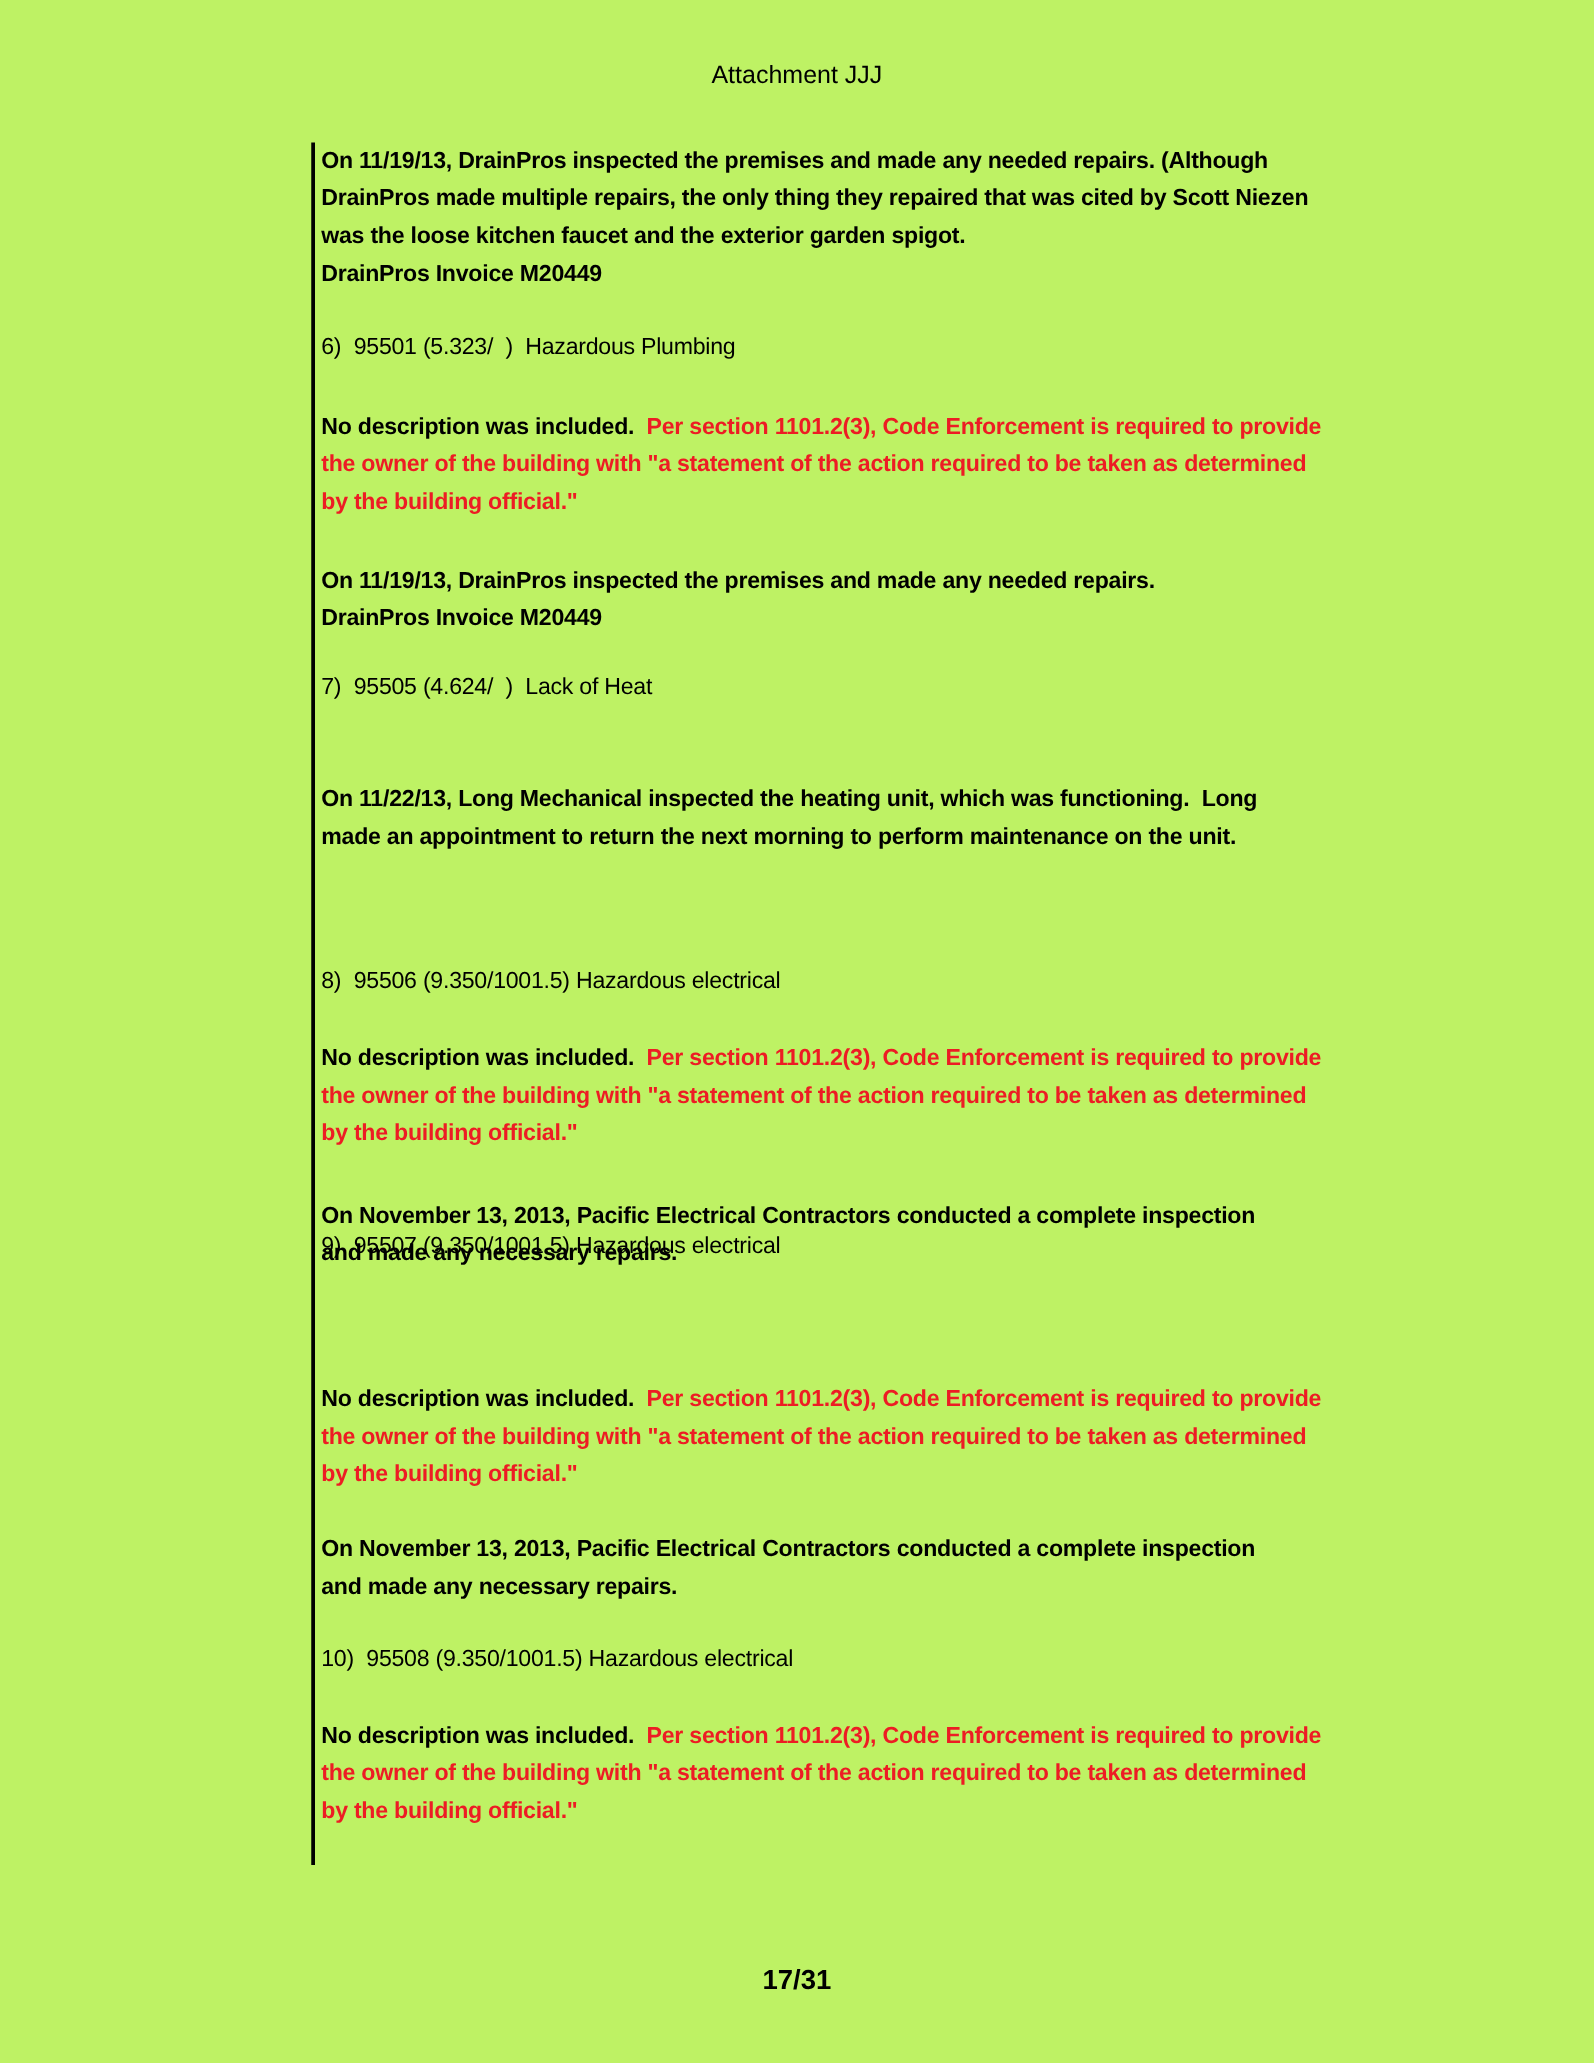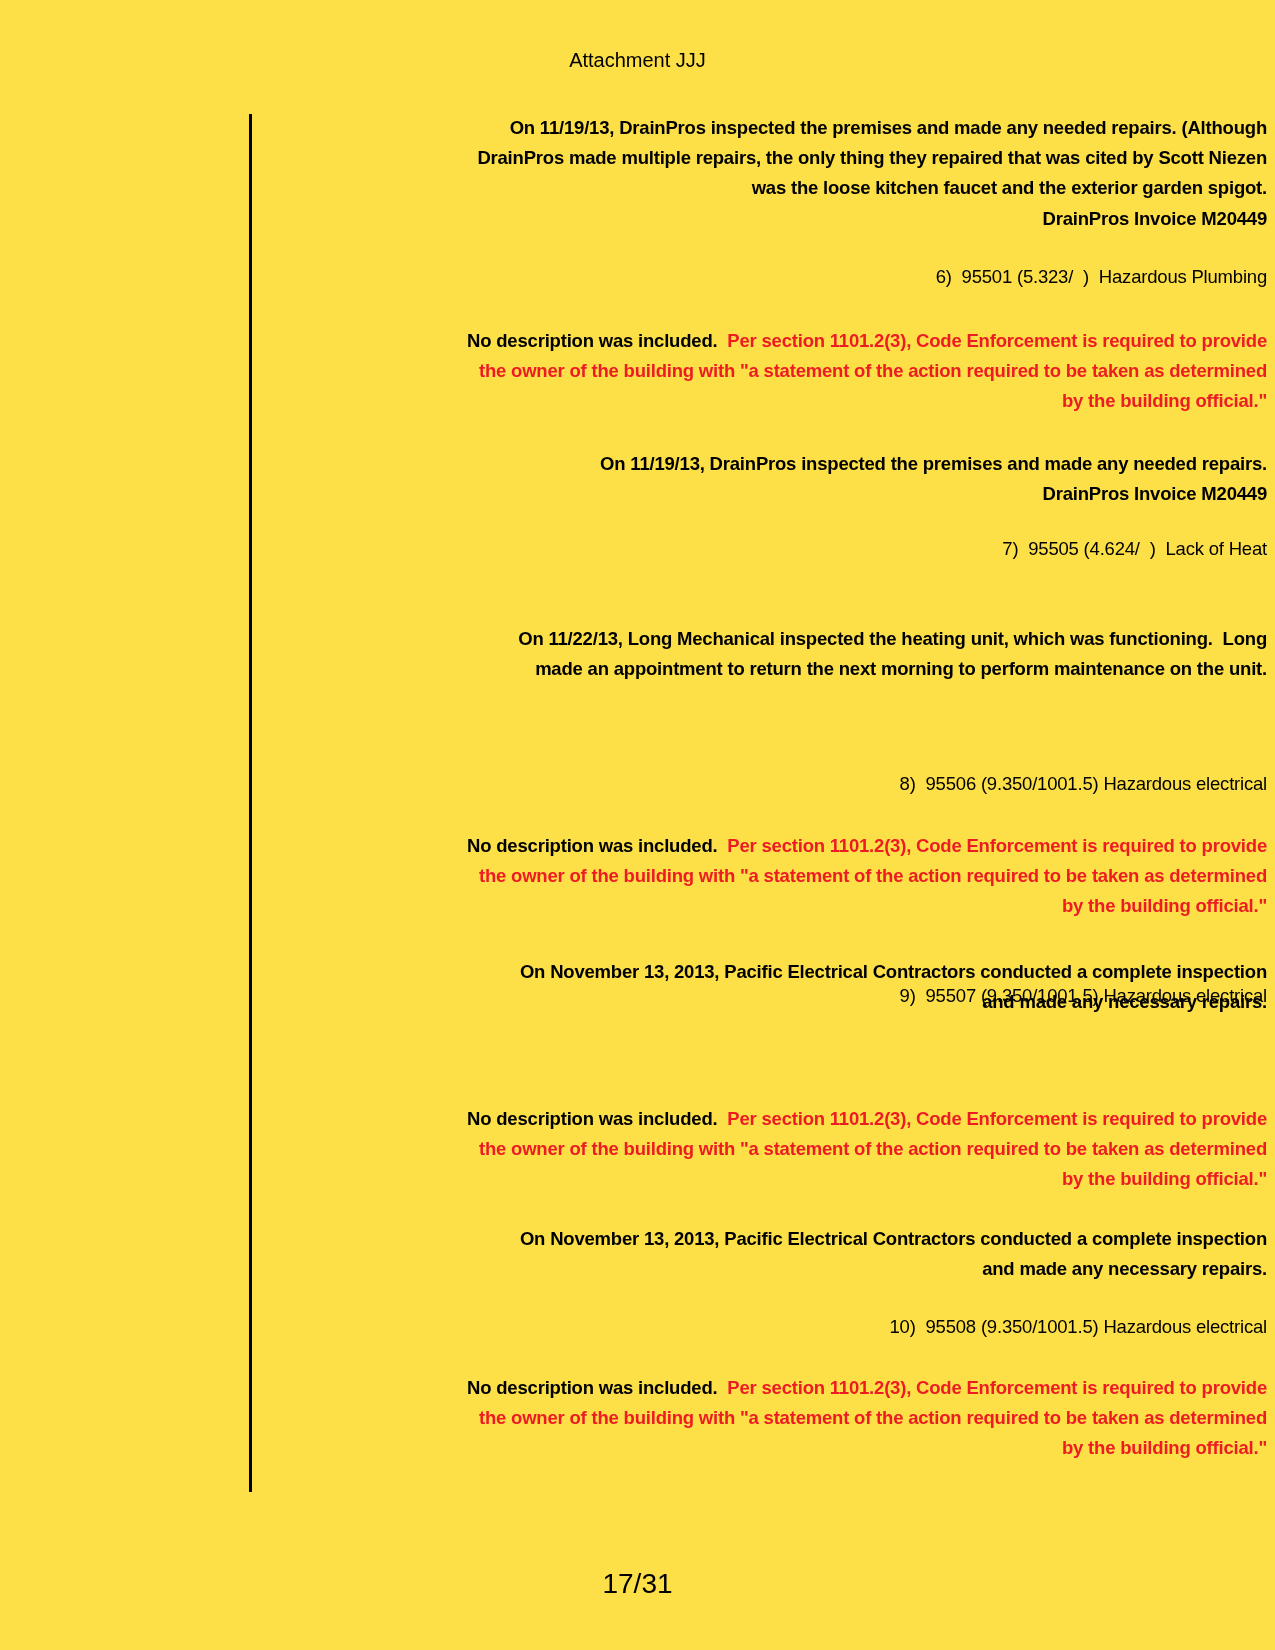--- a/index.html
+++ b/index.html
@@ -1,63 +1,62 @@
 <!DOCTYPE html>
 <html><head>
 <meta charset="utf-8">
 <style>
   html, body { margin: 0; padding: 0; background: #ffffff; }
   .page {
     position: relative;
     width: 1275px;
     height: 1650px;
-    background: #fde047;
+    background: #bef264;
     font-family: "Liberation Sans", sans-serif;
     color: #000000;
     overflow: hidden;
   }
   .page-header {
     position: absolute;
     top: 48px;
     left: 0;
     width: 1275px;
     text-align: center;
     font-size: 20px;
     line-height: 24px;
     font-weight: 400;
   }
   .page-footer {
     position: absolute;
     top: 1572px;
     left: 0;
     width: 1275px;
     text-align: center;
-    font-size: 28px;
+    font-size: 22px;
     line-height: 24px;
-    font-weight: 400;
+    font-weight: 700;
   }
   .change-bar {
     position: absolute;
     left: 249px;
     top: 114px;
     width: 3px;
     height: 1378px;
     background: #000000;
   }
   .doc-body { position: absolute; top: 0; left: 0; width: 1275px; height: 1650px; }
   .block {
     position: absolute;
     left: 257px;
     width: 1010px;
     font-size: 18.5px;
     line-height: 30.2px;
     letter-spacing: -0.2px;
     white-space: pre-wrap;
     font-weight: 400;
-    text-align: right;
   }
   .block.bold { font-weight: 700; }
 </style>
 </head>
 <body>
 
 <div class="page">
   <div class="page-header">Attachment JJJ</div>
 
   <div class="change-bar"></div>

